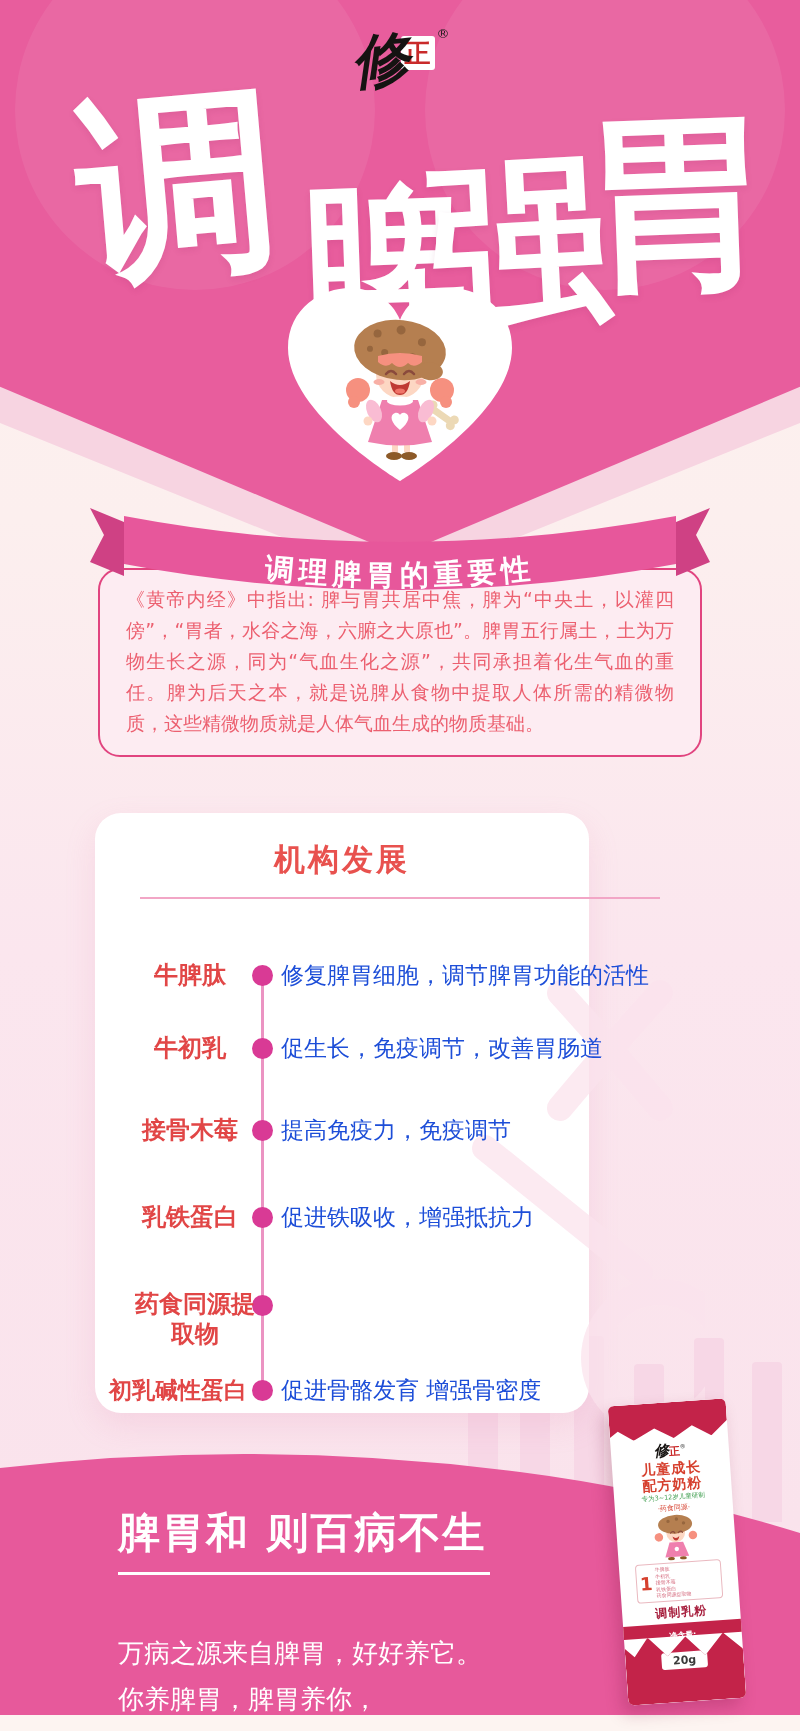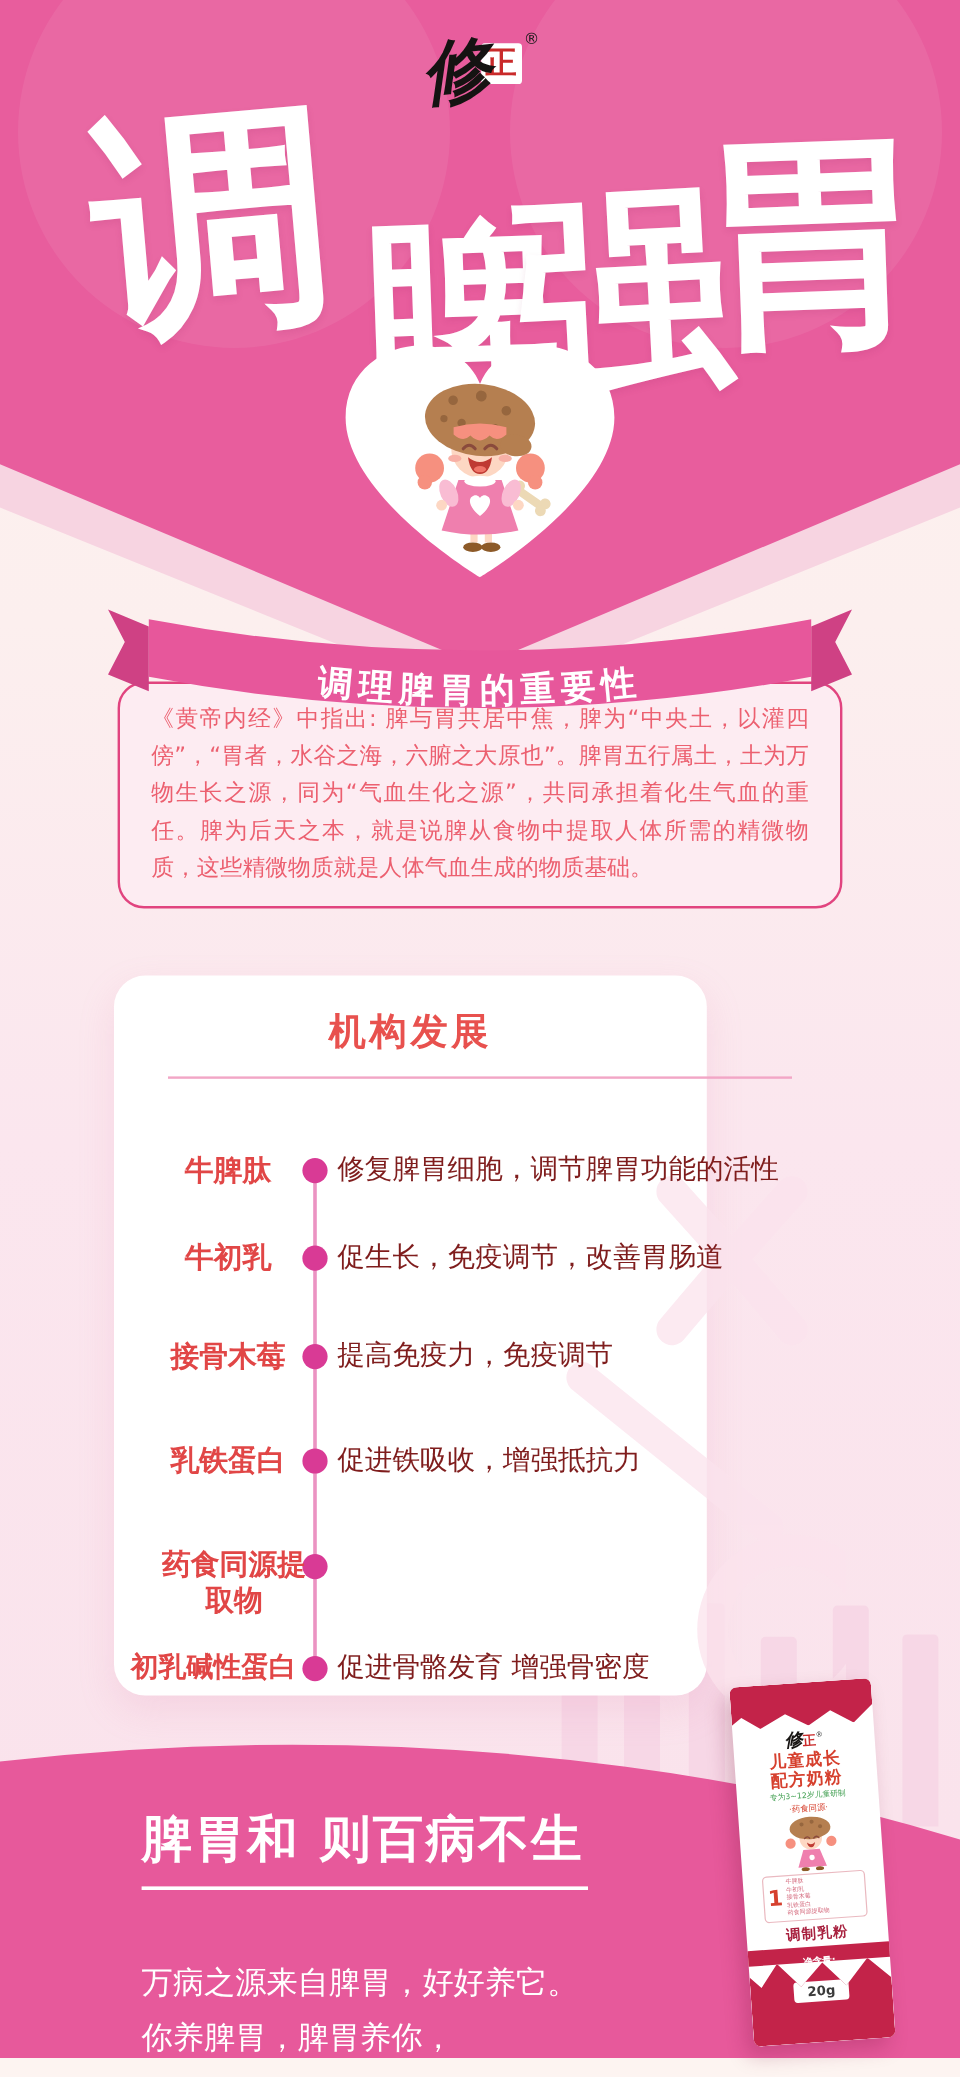--- a/index.html
+++ b/index.html
@@ -50,21 +50,21 @@
   
   .card{position:absolute;left:95px;top:813px;width:494px;height:600px;background:#ffffff;
     border-radius:26px;z-index:2;box-shadow:0 12px 30px rgba(230,140,180,.18);}
   .card-title{position:absolute;left:0;top:26px;width:100%;text-align:center;
     font-size:31px;font-weight:900;color:#e8514e;letter-spacing:3px;}
   .card-divider{position:absolute;left:45px;top:84px;width:520px;height:2px;background:#f2a6c6;}
   .wm{position:absolute;left:0;top:0;width:610px;height:600px;}
   .timeline{position:absolute;left:166px;top:162px;width:3px;height:415px;background:#eb93c2;}
   .dot{position:absolute;left:157px;width:21px;height:21px;border-radius:50%;background:#d93a95;margin-top:-10px;}
   .term{position:absolute;text-align:center;font-weight:900;color:#e14646;font-size:24px;line-height:30px;}
-  .desc{position:absolute;left:186px;width:410px;color:#7f1d1d;font-size:23px;line-height:30px;}
+  .desc{position:absolute;left:186px;width:410px;color:#1d4ed8;font-size:23px;line-height:30px;}
   .d1{top:162px;} .d2{top:235px;} .d3{top:317px;} .d4{top:404px;} .d5{top:492px;} .d6{top:577px;}
   .t1,.t2,.t3,.t4{left:15px;width:160px;margin-top:-15px;}
   .t5{left:40px;width:120px;margin-top:-16px;}
   .t6{left:2px;width:162px;margin-top:-15px;font-size:23px;}
   .x1{top:162px;margin-top:-15px;} .x2{top:235px;margin-top:-15px;} .x3{top:317px;margin-top:-15px;}
   .x4{top:404px;margin-top:-15px;} .x5{top:492px;margin-top:-15px;} .x6{top:577px;margin-top:-15px;}
 
   
   .stripe{position:absolute;width:30px;background:#f7d7e6;z-index:1;border-radius:4px 4px 0 0;}
   .s1{left:468px;top:1338px;height:150px;} .s2{left:520px;top:1362px;height:130px;}

